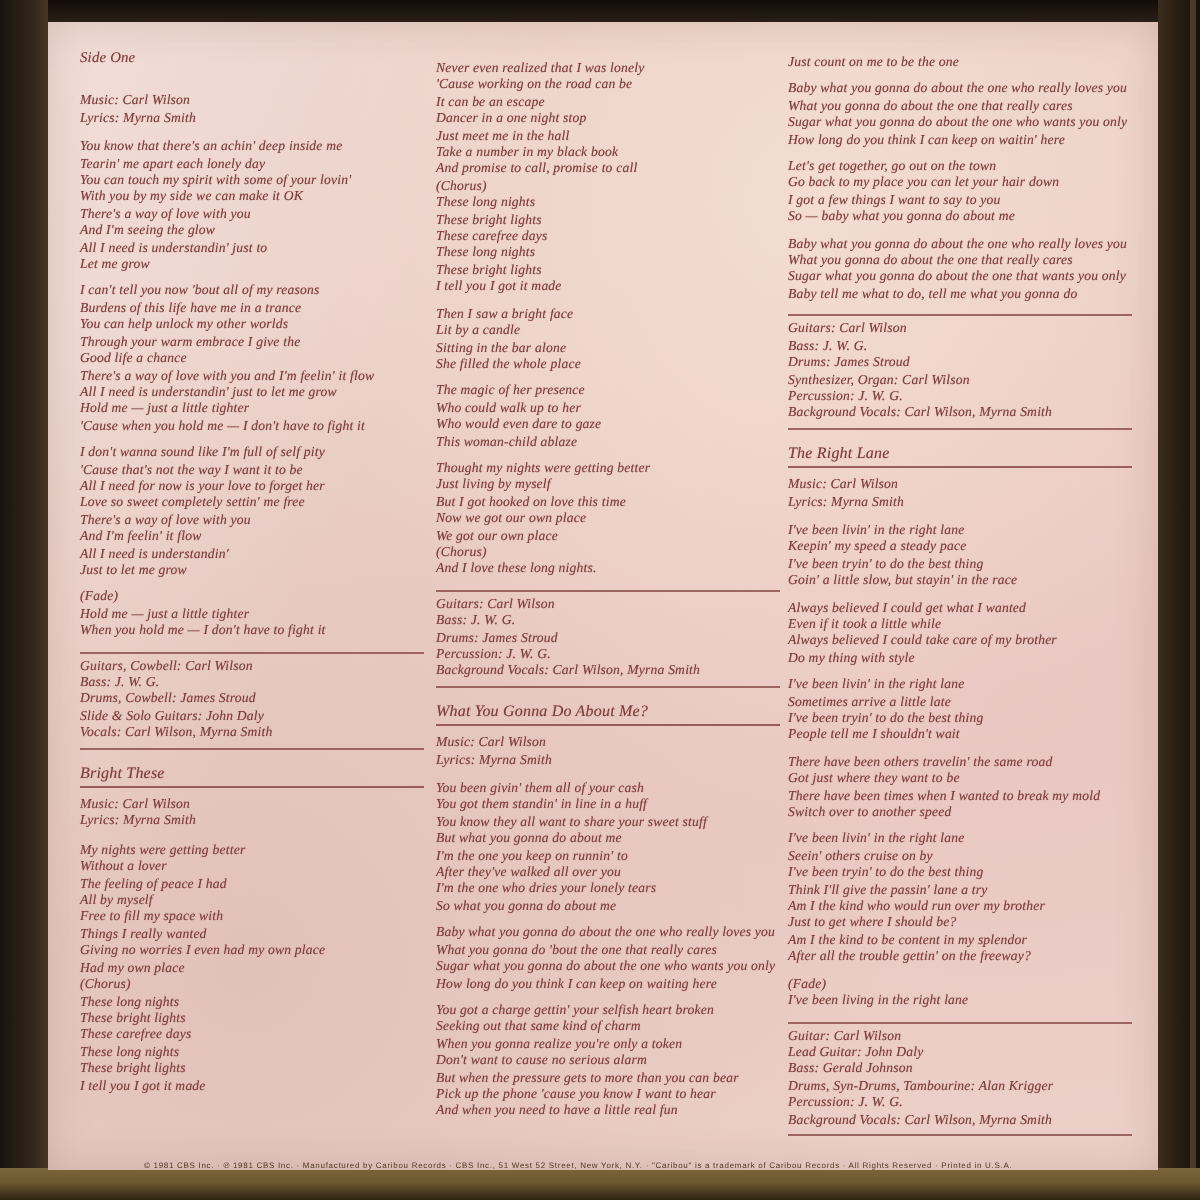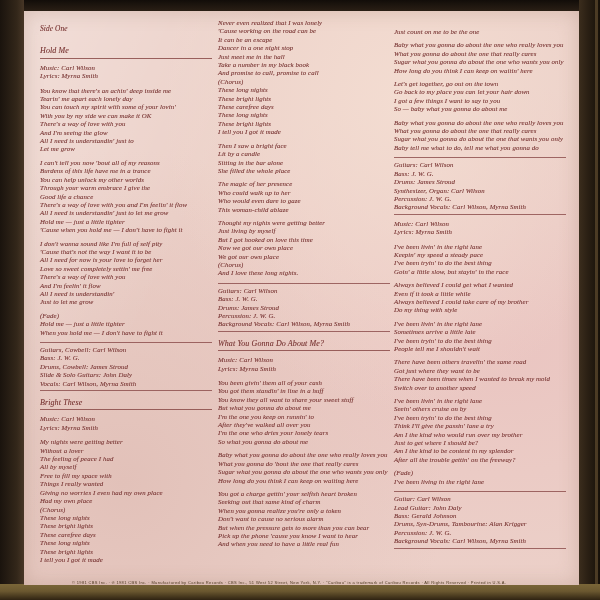--- a/index.html
+++ b/index.html
@@ -21,21 +21,21 @@
       linear-gradient(115deg, rgba(255,255,255,.28), rgba(255,255,255,0) 32%),
       radial-gradient(ellipse at 68% 16%, #f3dcd1 0%, rgba(243,220,209,0) 45%),
       radial-gradient(ellipse at 18% 82%, #e2c1b9 0%, rgba(226,193,185,0) 50%),
       radial-gradient(ellipse at 86% 58%, #eac5c1 0%, rgba(234,197,193,0) 55%),
       #ecd1c9;
     box-shadow: inset 0 0 20px rgba(120,80,60,.22);
   }
 
   .col{position:absolute;width:172px;}
   .col-0{left:16px;top:14px;}
-  .col-1{left:194px;top:8px;}
+  .col-1{left:194px;top:20px;}
   .col-2{left:370px;top:17px;}
 
   .txt{
     font-style:italic;
     font-size:6.8px;
     line-height:8.4px;
     color:#7f3e3c;
     white-space:nowrap;
     letter-spacing:.1px;
     text-shadow:0 0 .4px rgba(127,62,60,.55);
@@ -64,21 +64,20 @@
 
 <div class="frame-edge edge-top"></div>
 <div class="frame-edge edge-left"></div>
 <div class="frame-edge edge-right"></div>
 <div class="frame-edge edge-right-gold"></div>
 <div class="frame-edge edge-bottom"></div>
 
 <div class="sleeve">
   <div class="col col-0">
       <div class="txt heading">Side One</div>
-      <div class="txt song-title">Hold Me</div>
       <div class="meta">
         <div class="txt">Music: Carl Wilson</div>
         <div class="txt">Lyrics: Myrna Smith</div>
       </div>
       <div class="stanza">
         <div class="txt">You know that there's an achin' deep inside me</div>
         <div class="txt">Tearin' me apart each lonely day</div>
         <div class="txt">You can touch my spirit with some of your lovin'</div>
         <div class="txt">With you by my side we can make it OK</div>
         <div class="txt">There's a way of love with you</div>
@@ -247,20 +246,21 @@
       <div class="credit-block">
         <div class="rule"></div>
         <div class="txt">Guitars: Carl Wilson</div>
         <div class="txt">Bass: J. W. G.</div>
         <div class="txt">Drums: James Stroud</div>
         <div class="txt">Synthesizer, Organ: Carl Wilson</div>
         <div class="txt">Percussion: J. W. G.</div>
         <div class="txt">Background Vocals: Carl Wilson, Myrna Smith</div>
         <div class="rule"></div>
       </div>
+      <div class="txt song-title">The Right Lane</div>
       <div class="meta">
         <div class="txt">Music: Carl Wilson</div>
         <div class="txt">Lyrics: Myrna Smith</div>
       </div>
       <div class="stanza">
         <div class="txt">I've been livin' in the right lane</div>
         <div class="txt">Keepin' my speed a steady pace</div>
         <div class="txt">I've been tryin' to do the best thing</div>
         <div class="txt">Goin' a little slow, but stayin' in the race</div>
       </div>

